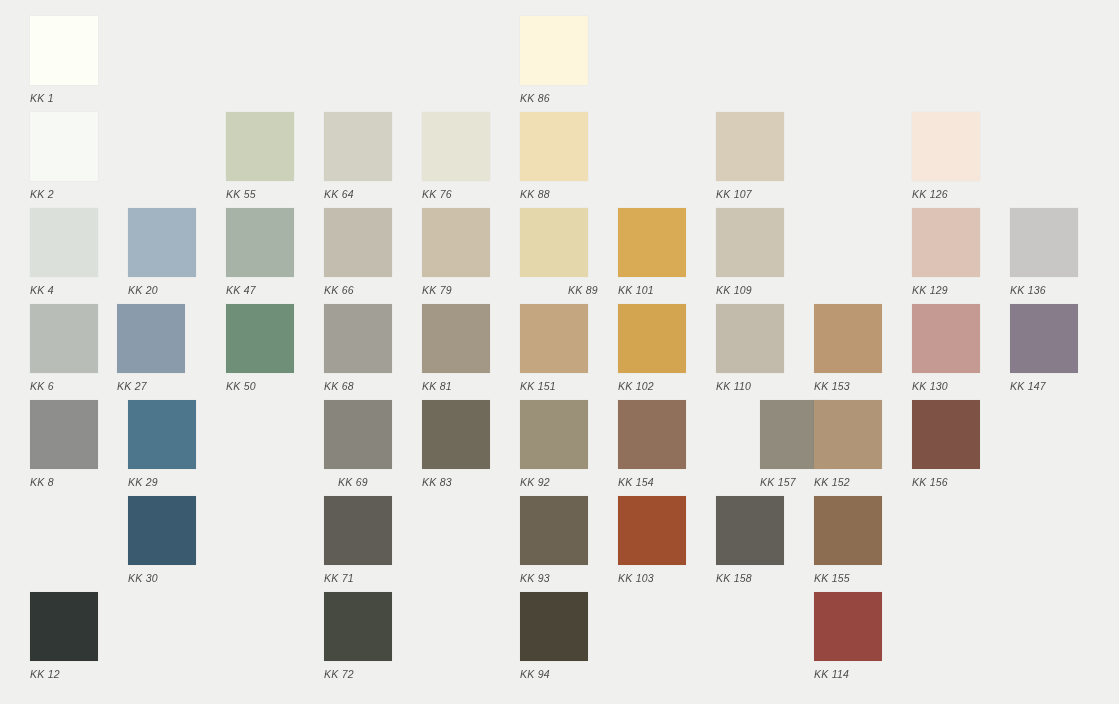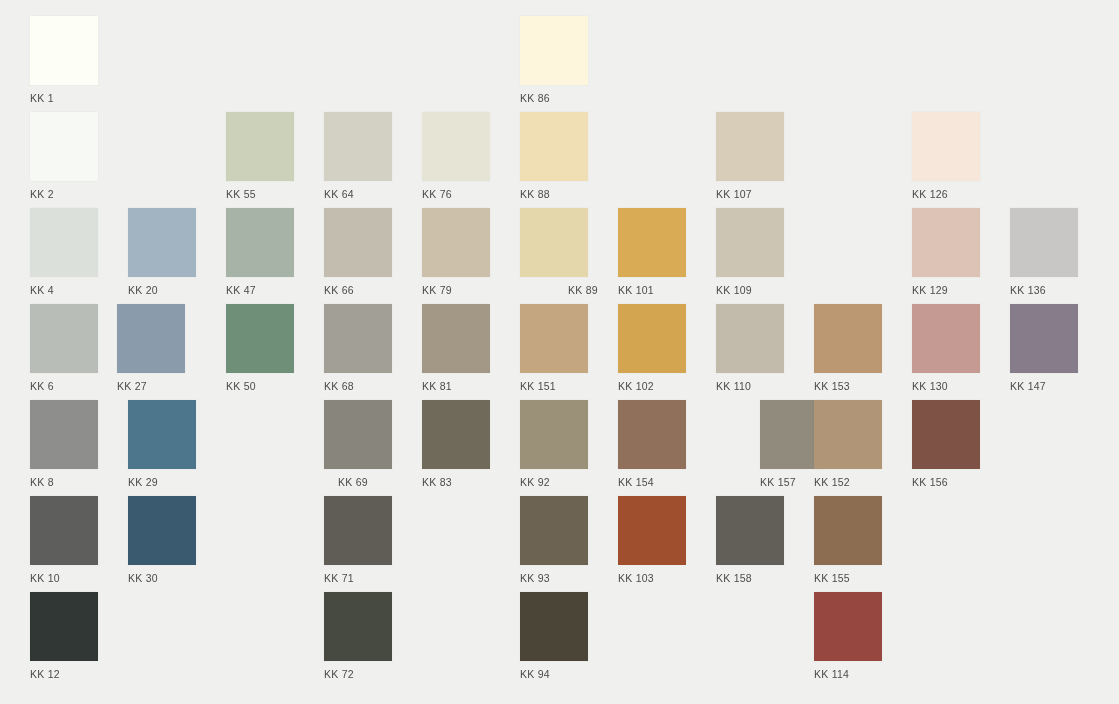--- a/index.html
+++ b/index.html
@@ -12,20 +12,21 @@
     height: 704px;
     background: #f0f0ef;
     font-family: "Liberation Sans", sans-serif;
     overflow: hidden;
   }
   #swatch-board {
     position: relative;
     width: 1119px;
     height: 704px;
     box-sizing: border-box;
+    font-style: italic;
   }
   .swatch-cell {
     position: absolute;
     width: 68px;
   }
   .swatch-chip {
     width: 68px;
     height: 69px;
     display: block;
     box-shadow: 0 0 0 0.5px rgba(0,0,0,0.035);
@@ -194,24 +195,20 @@
       <span class="swatch-label" style="color: rgb(75, 75, 75);">KK 157</span>
     </div>
     <div class="swatch-cell" style="left: 814px; top: 400px;">
       <span class="swatch-chip" style="width: 68px; height: 69px; background-color: rgb(176, 150, 119);"></span>
       <span class="swatch-label" style="color: rgb(75, 75, 75);">KK 152</span>
     </div>
     <div class="swatch-cell" style="left: 912px; top: 400px;">
       <span class="swatch-chip" style="width: 68px; height: 69px; background-color: rgb(126, 83, 69);"></span>
       <span class="swatch-label" style="color: rgb(75, 75, 75);">KK 156</span>
     </div>
-    <div class="swatch-cell" style="left: 30px; top: 496px;">
-      <span class="swatch-chip" style="width: 68px; height: 69px; background-color: rgb(94, 95, 93);"></span>
-      <span class="swatch-label" style="color: rgb(75, 75, 75);">KK 10</span>
-    </div>
     <div class="swatch-cell" style="left: 128px; top: 496px;">
       <span class="swatch-chip" style="width: 68px; height: 69px; background-color: rgb(58, 90, 112);"></span>
       <span class="swatch-label" style="color: rgb(75, 75, 75);">KK 30</span>
     </div>
     <div class="swatch-cell" style="left: 324px; top: 496px;">
       <span class="swatch-chip" style="width: 68px; height: 69px; background-color: rgb(95, 93, 86);"></span>
       <span class="swatch-label" style="color: rgb(75, 75, 75);">KK 71</span>
     </div>
     <div class="swatch-cell" style="left: 520px; top: 496px;">
       <span class="swatch-chip" style="width: 68px; height: 69px; background-color: rgb(108, 99, 83);"></span>

